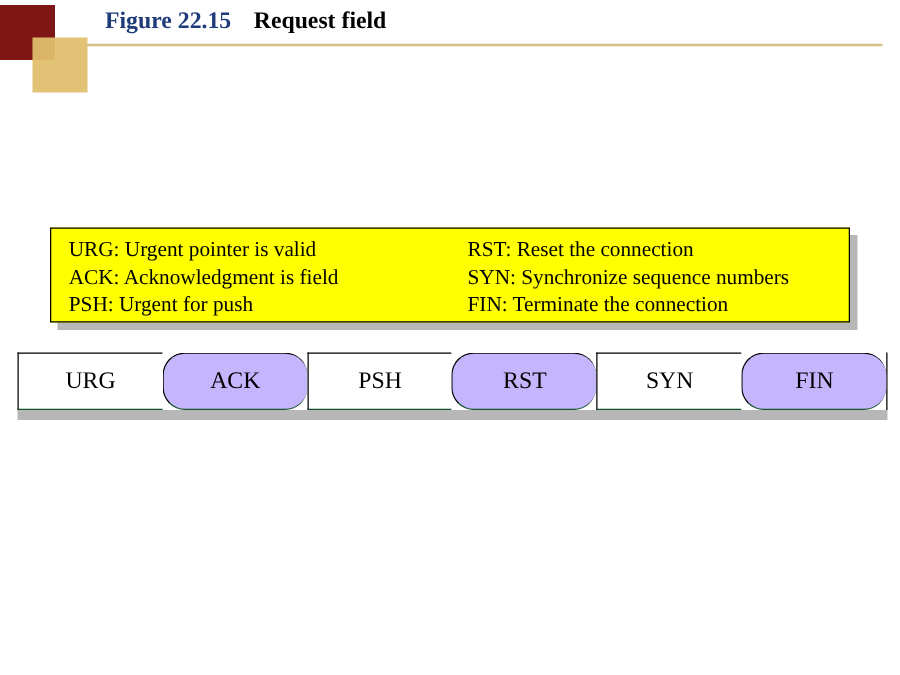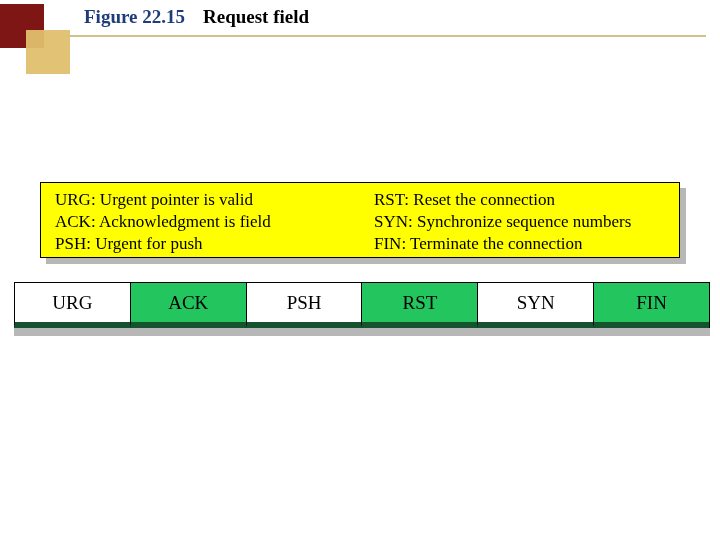--- a/index.html
+++ b/index.html
@@ -99,31 +99,32 @@
   }
   .flags-row {
     display: flex;
     width: 696px;
     height: 46px;
     border-right: 1px solid #000;
   }
   .flag-cell {
     flex: 1;
     border-top: 1px solid #000;
-    border-bottom: 6px solid #14532d;
+    border-bottom: 1px solid #14532d;
     border-left: 1px solid #000;
     display: flex;
     align-items: center;
     justify-content: center;
     font-size: 19px;
     font-family: "Times New Roman", serif;
     background: #ffffff;
   }
   .flag-cell.alt {
-    background: #22c55e;
+    background: #c4b5fd;
+    border-radius: 18px;
   }
   .row-shadow {
     position: absolute;
     top: 46px;
     left: 0;
     width: 696px;
     height: 8px;
     background: #b7b7b7;
   }
 </style>

